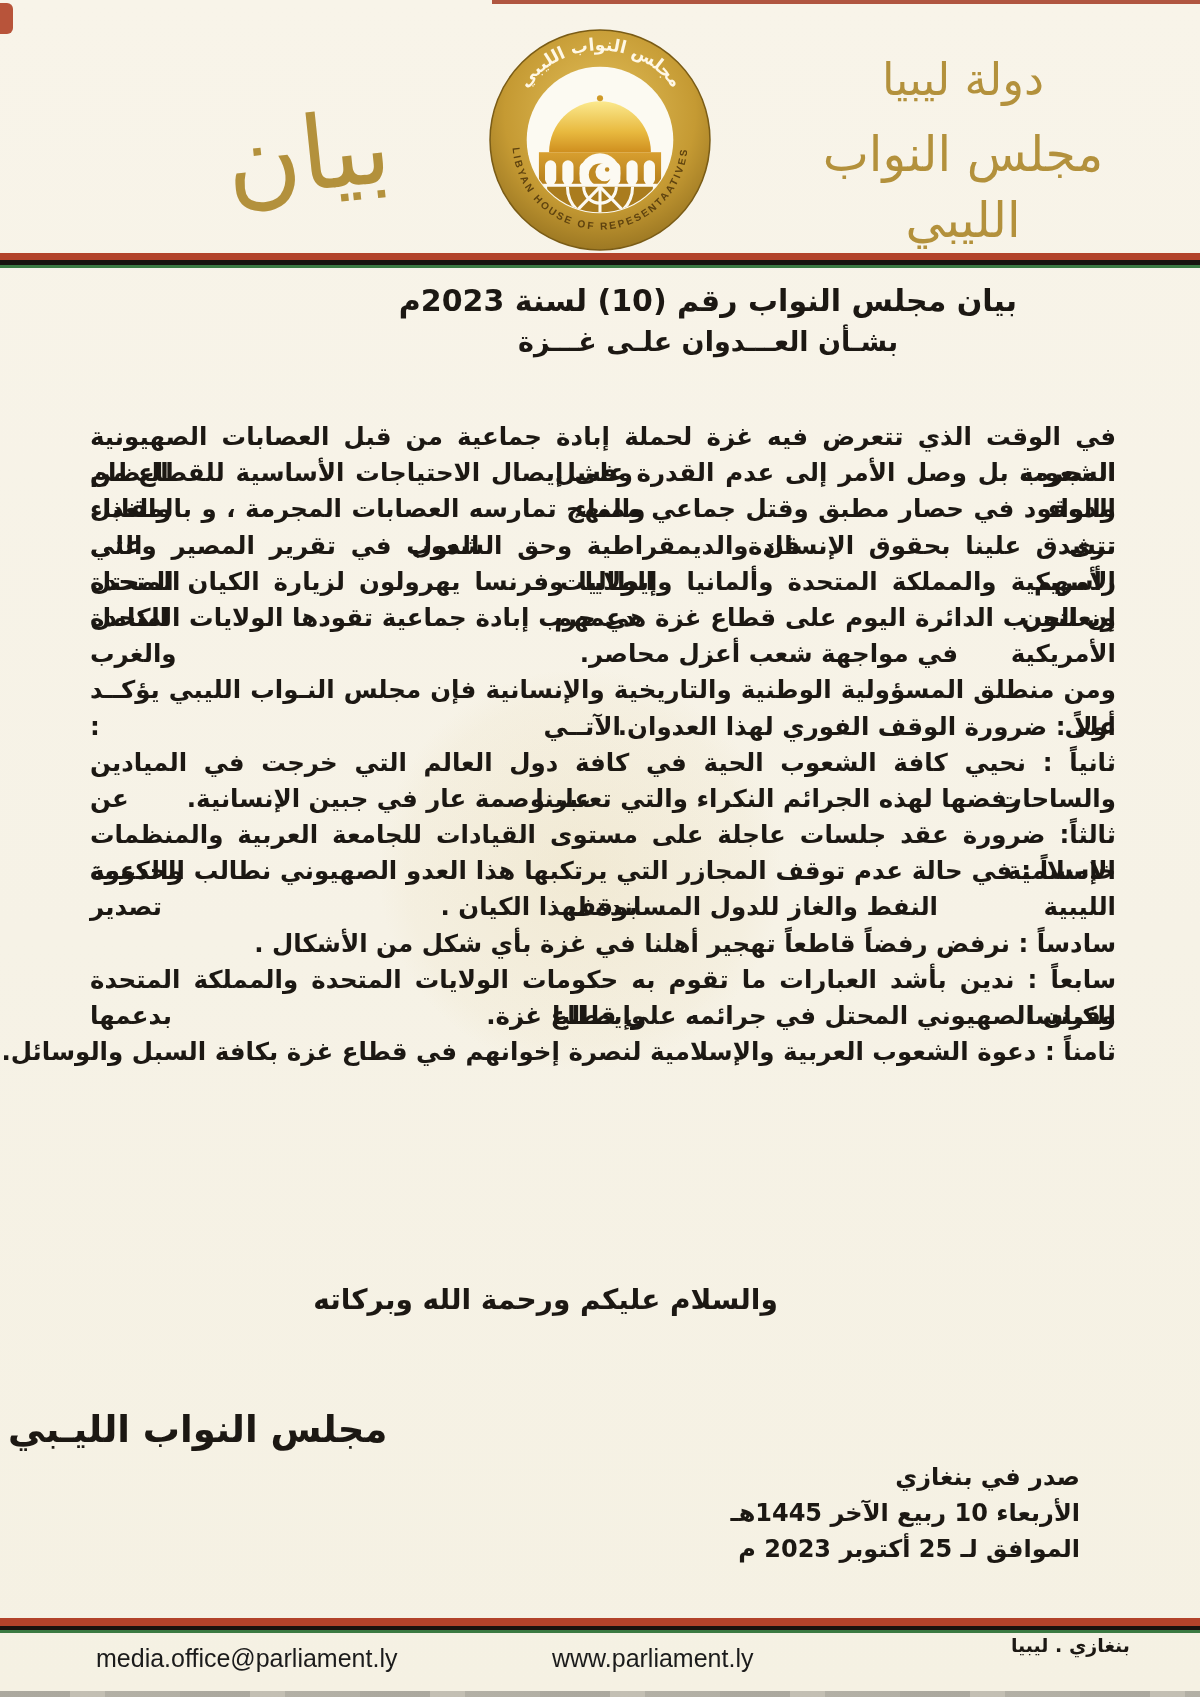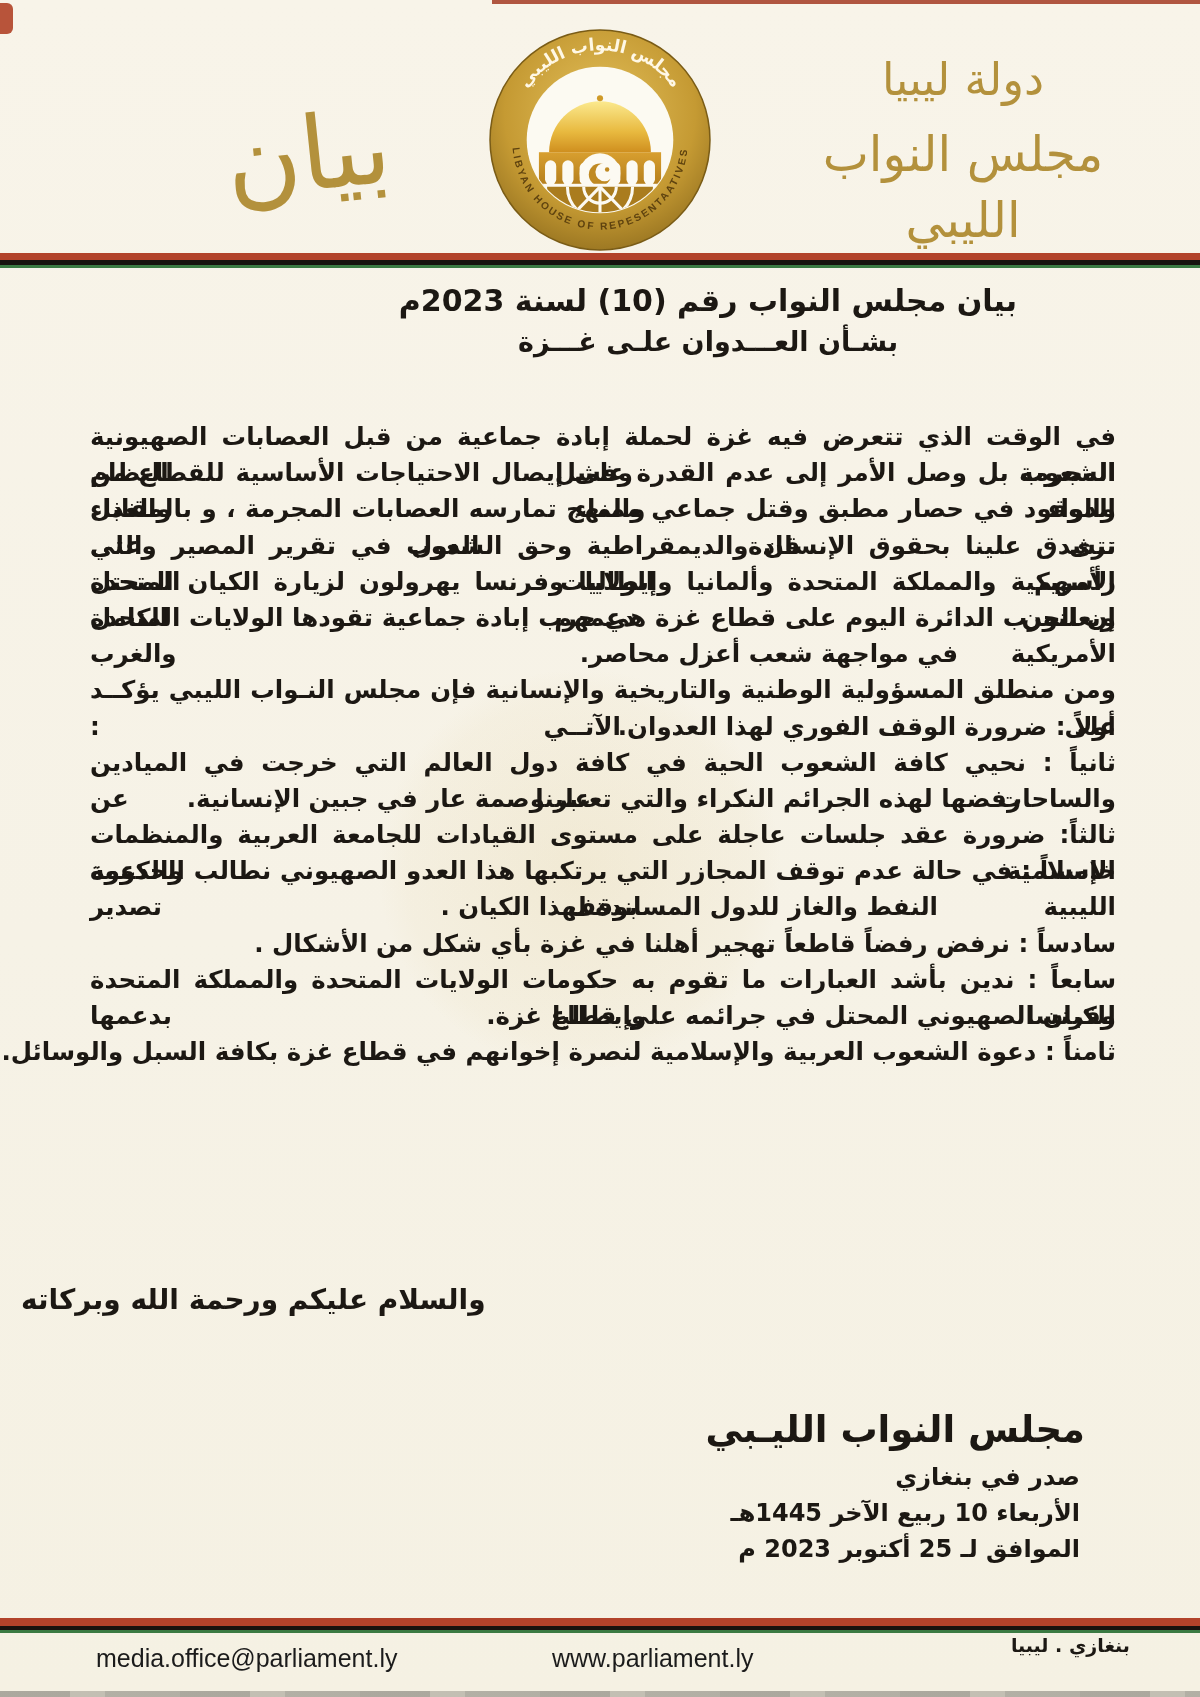--- a/index.html
+++ b/index.html
@@ -37,22 +37,22 @@
   .flagbar.bottom .r{height:8px;}.flagbar.bottom .k{height:4px;}
   
   .title-block{position:absolute;top:282px;left:216px;right:0;text-align:center;direction:rtl;font-weight:bold;}
   .title-block .t1{font-size:30px;line-height:38px;}
   .title-block .t2{font-size:27px;line-height:44px;}
   
   .statement-body{position:absolute;top:419px;left:90px;width:1026px;direction:rtl;font-weight:bold;font-size:24.5px;}
   .bline{height:36.2px;line-height:36.2px;text-align:right;white-space:nowrap;}
   .bline.full{white-space:normal;text-align:justify;text-align-last:justify;}
   
-  .closing{position:absolute;top:1283px;left:0;right:130px;text-align:left;direction:rtl;font-weight:bold;font-size:28px;padding-left:21px;}
-  .sig-org{position:absolute;top:1408px;left:0;right:115px;text-align:right;direction:rtl;font-weight:bold;font-size:37px;}
+  .closing{position:absolute;top:1283px;left:0;right:130px;text-align:center;direction:rtl;font-weight:bold;font-size:28px;padding-left:21px;}
+  .sig-org{position:absolute;top:1408px;left:0;right:84px;text-align:left;direction:rtl;font-weight:bold;font-size:37px;padding-left:8px;}
   .sig-line{position:absolute;left:0;right:120px;direction:rtl;font-weight:bold;font-size:24px;}
   .sig-place{top:1463px;}
   .sig-hijri{top:1499px;}
   .sig-greg{top:1535px;}
   
   .footer-email{position:absolute;left:96px;top:1644px;font-size:25px;font-family:"Liberation Sans",sans-serif;color:#1b1b1b;}
   .footer-web{position:absolute;left:552px;top:1644px;font-size:25px;font-family:"Liberation Sans",sans-serif;color:#1b1b1b;}
   .footer-loc{position:absolute;right:70px;top:1634px;font-size:19px;font-weight:bold;direction:rtl;}
 </style>
 </head>

